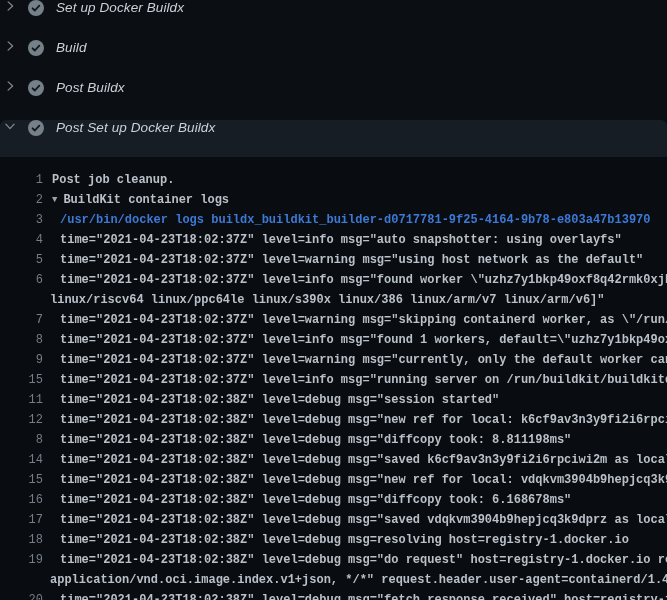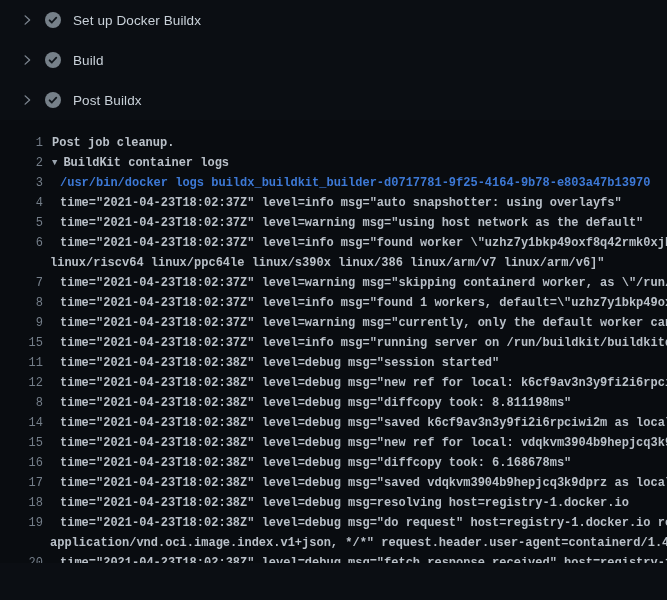--- a/index.html
+++ b/index.html
@@ -11,22 +11,23 @@
   *{box-sizing:border-box;margin:0;padding:0;}
   body{background:#000;}
   .app{
     width:667px;height:600px;overflow:hidden;position:relative;
     background:var(--page-bg);
     font-family:"Liberation Sans","DejaVu Sans",sans-serif;
   }
   
   .steps{width:100%;}
   .step{
-    display:flex;align-items:center;height:40px;padding-left:21px;
+    display:flex;align-items:flex-start;height:40px;padding-left:4px;
     cursor:pointer;
+    font-style:italic;
   }
   .step.expanded{
     height:37px;background:var(--header-bg);border-radius:6px 6px 0 0;
   }
   .chev{display:inline-flex;width:12px;height:12px;color:var(--icon-gray);flex:none;}
   .chev svg{width:12px;height:12px;}
   .step .chev-down{display:none;}
   .step.expanded .chev-down{display:inline-flex;}
   .check{display:inline-flex;width:16px;height:16px;margin-left:12px;flex:none;}
   .check svg{width:16px;height:16px;}
@@ -97,20 +98,35 @@
     </span>
 
     <span class="check">
       <svg viewBox="0 0 16 16">
             <circle cx="8" cy="8" r="8" fill="#768089"></circle>
             <path d="M4.6 8.3l2.2 2.2 4.5-4.8" fill="none" stroke="#10151b" stroke-width="1.8" stroke-linecap="round" stroke-linejoin="round"></path>
           </svg>
     </span>
     <span class="step-label" data-field="label">Post Buildx</span>
   </div>
+      <div class="step expanded">
+
+    <span class="chev chev-down">
+      <svg viewBox="0 0 16 16">
+            <path d="M2.5 5.5l5.5 6 5.5-6" fill="none" stroke="currentColor" stroke-width="1.8" stroke-linecap="round" stroke-linejoin="round"></path>
+          </svg>
+    </span>
+    <span class="check">
+      <svg viewBox="0 0 16 16">
+            <circle cx="8" cy="8" r="8" fill="#768089"></circle>
+            <path d="M4.6 8.3l2.2 2.2 4.5-4.8" fill="none" stroke="#10151b" stroke-width="1.8" stroke-linecap="round" stroke-linejoin="round"></path>
+          </svg>
+    </span>
+    <span class="step-label" data-field="label">Post Set up Docker Buildx</span>
+  </div>
     </div>
   <div class="log">
       <div class="log-row ind0">
     <span class="gutter" data-field="num">1</span>
     <span class="content"><span data-field="text">Post job cleanup.</span></span>
   </div>
       <div class="log-row group ind0">
     <span class="gutter" data-field="num">2</span>
     <span class="content"><span class="marker" data-field="marker">▼</span><span data-field="text">BuildKit container logs</span></span>
   </div>

